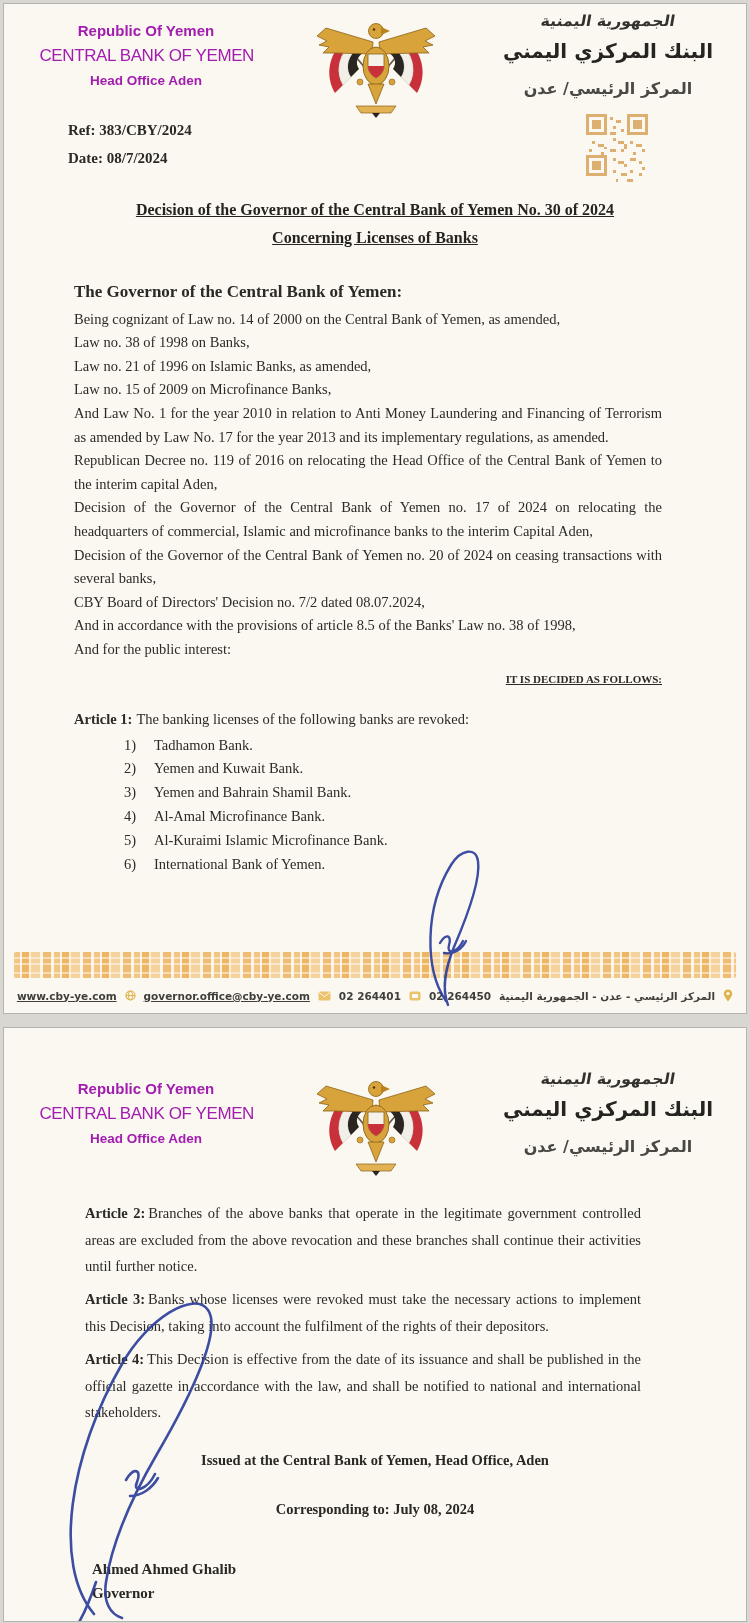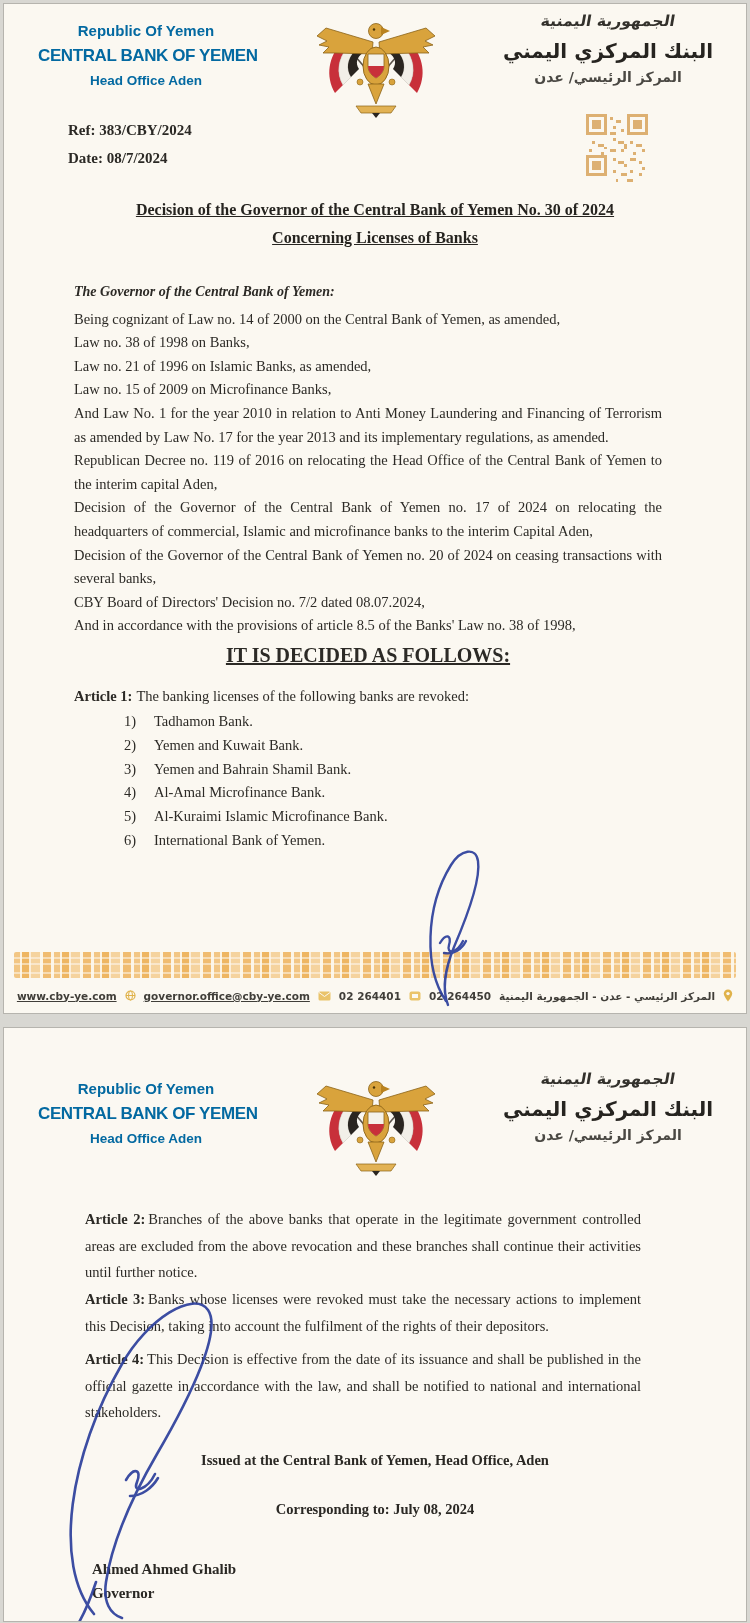--- a/index.html
+++ b/index.html
@@ -16,45 +16,45 @@
     box-sizing:border-box;overflow:hidden;
   }
   #page1{top:3px;height:1011px;}
   #page2{top:1027px;height:595px;background:#fbf8f2;}
 
   
   .doc-header{position:absolute;left:0;right:0;height:140px;}
   #page1 .doc-header{top:0;}
   #page2 .doc-header{top:34px;}
   .hdr-left{position:absolute;left:34px;top:18px;width:216px;text-align:center;
-    font-family:"Liberation Sans",sans-serif;color:#0369a1;}
+    font-family:"Liberation Sans",sans-serif;color:#a21caf;}
   .hdr-left .l1{font-size:15px;font-weight:bold;}
-  .hdr-left .l2{font-size:17px;font-weight:bold;margin-top:7px;letter-spacing:-0.4px;white-space:nowrap;text-align:right;}
+  .hdr-left .l2{font-size:17px;font-weight:normal;margin-top:7px;letter-spacing:-0.4px;white-space:nowrap;text-align:right;}
   .hdr-left .l3{font-size:13.5px;font-weight:bold;margin-top:7px;}
   .emblem{position:absolute;left:306px;top:10px;}
   .hdr-right{position:absolute;right:16px;top:8px;width:244px;text-align:center;direction:rtl;
     font-family:"DejaVu Sans",sans-serif;color:#262420;}
   .hdr-right .calli{font-size:15px;font-weight:bold;transform:skewX(-10deg) scaleX(1.05);
     letter-spacing:1px;color:#33312c;}
   .hdr-right .bank-ar{font-size:20px;font-weight:bold;margin-top:9px;white-space:nowrap;}
-  .hdr-right .office-ar{font-size:14px;font-weight:bold;margin-top:6px;color:#4a4843;}
+  .hdr-right .office-ar{font-size:16px;font-weight:bold;margin-top:16px;color:#4a4843;}
 
   
   .refdate{position:absolute;left:64px;top:112px;font-weight:bold;font-size:15px;line-height:28px;}
   .qr{position:absolute;left:582px;top:110px;}
   .title-block{position:absolute;left:0;right:0;top:197px;text-align:center;
     font-weight:bold;font-size:16px;color:#262420;}
   .title-block .t{display:inline-block;text-decoration:underline;}
   .title-block .t2{margin-top:10px;}
   .content{position:absolute;left:70px;top:276px;width:588px;
     font-size:14.5px;line-height:23.6px;text-align:justify;color:#2c2a26;}
   .content p{margin:0;}
-  .gov-heading{font-weight:bold;font-style:italic;font-size:14px;margin-bottom:4px !important;}
-  .decided{font-weight:bold;text-decoration:underline;font-size:20px;margin-top:6px !important;
-    text-align:center;}
+  .gov-heading{font-weight:bold;font-size:17px;margin-bottom:4px !important;}
+  .decided{font-weight:bold;text-decoration:underline;font-size:11px;margin-top:6px !important;
+    text-align:right;}
   .article1{margin-top:17px !important;}
   .article1 b{margin-right:4px;margin-top:48px;}
   .bank-list{margin-top:2px;}
   .bank{display:flex;padding-left:50px;line-height:23.8px;}
   .bank .n{width:30px;flex:0 0 30px;}
 
   .strip{position:absolute;left:10px;right:10px;top:948px;height:26px;border-radius:2px;
     background:
       repeating-linear-gradient(0deg, rgba(255,255,255,0) 0 4px, rgba(253,248,238,.55) 4px 6px, rgba(255,255,255,0) 6px 13px, rgba(253,248,238,.55) 13px 15px),
       repeating-linear-gradient(90deg, #f2c179 0 6px, #fdf3e2 6px 8px, #edaf54 8px 15px, #fbeed8 15px 17px, #f5cf96 17px 26px, #fdf6e9 26px 29px, #efb664 29px 37px, #fdf5e6 37px 40px);
@@ -65,21 +65,21 @@
   .p1-footer .lnk{text-decoration:underline;}
   .p1-footer .ar{direction:rtl;font-size:10.5px;text-align:center;}
   .sig{position:absolute;}
   #sig1{left:400px;top:843px;z-index:5;}
   #sig2{left:38px;top:256px;z-index:5;}
 
   
   .art{position:absolute;left:81px;width:556px;font-size:14.5px;line-height:26.6px;
     text-align:justify;color:#2c2a26;margin:0;}
   .art b{margin-right:3px;}
-  #art2{top:178px;}
+  #art2{top:172px;}
   #art3{top:258px;}
   #art4{top:318px;}
   .issue-block{position:absolute;left:0;right:0;text-align:center;font-weight:bold;
     font-size:14.5px;color:#2a2824;}
   #issued{top:424px;}
   #hijri{top:452px;}
   #greg{top:473px;}
   .signatory{position:absolute;left:88px;font-weight:bold;font-size:15px;color:#2a2824;}
   #sname{top:533px;}
   #stitle{top:557px;}
@@ -188,20 +188,21 @@
     <p>Being cognizant of Law no. 14 of 2000 on the Central Bank of Yemen, as amended,</p>
     <p>Law no. 38 of 1998 on Banks,</p>
     <p>Law no. 21 of 1996 on Islamic Banks, as amended,</p>
     <p>Law no. 15 of 2009 on Microfinance Banks,</p>
     <p>And Law No. 1 for the year 2010 in relation to Anti Money Laundering and Financing of Terrorism as amended by Law No. 17 for the year 2013 and its implementary regulations, as amended.</p>
     <p>Republican Decree no. 119 of 2016 on relocating the Head Office of the Central Bank of Yemen to the interim capital Aden,</p>
     <p>Decision of the Governor of the Central Bank of Yemen no. 17 of 2024 on relocating the headquarters of commercial, Islamic and microfinance banks to the interim Capital Aden,</p>
     <p>Decision of the Governor of the Central Bank of Yemen no. 20 of 2024 on ceasing transactions with several banks,</p>
     <p>CBY Board of Directors' Decision no. 7/2 dated 08.07.2024,</p>
     <p>And in accordance with the provisions of article 8.5 of the Banks' Law no. 38 of 1998,</p>
+    <p>And for the public interest:</p>
     <p class="decided">IT IS DECIDED AS FOLLOWS:</p>
     <p class="article1">
       <b>Article 1:</b><span>The banking licenses of the following banks are revoked:</span>
     </p>
     <div class="bank-list">
       <div class="bank">
           <span class="n">1)</span>
           <span>Tadhamon Bank.</span>
         </div>
       <div class="bank">

